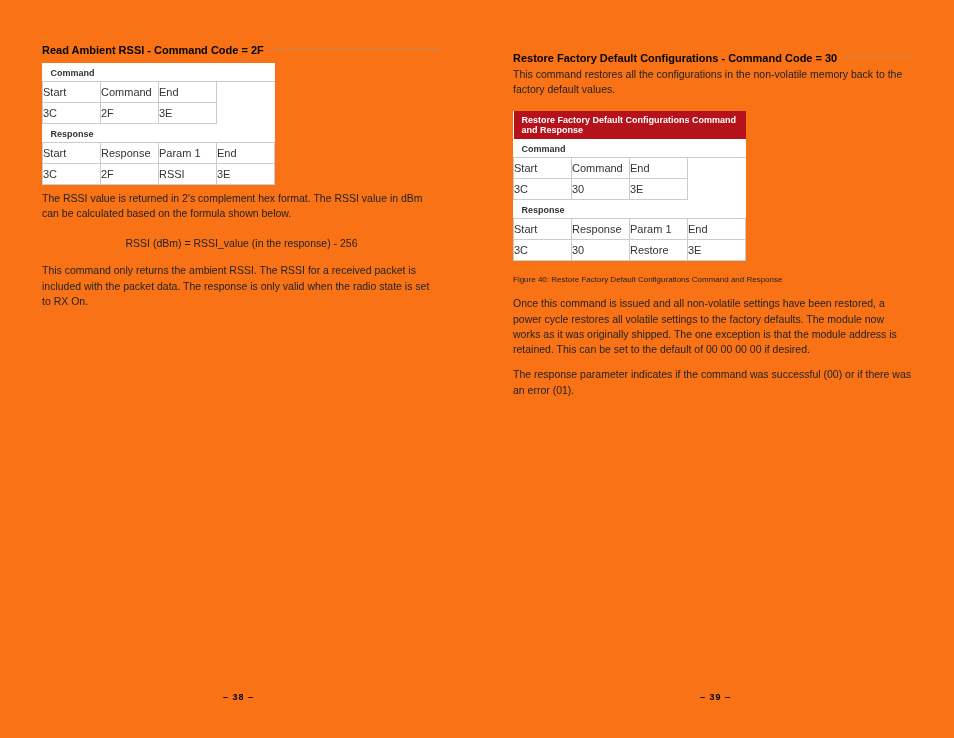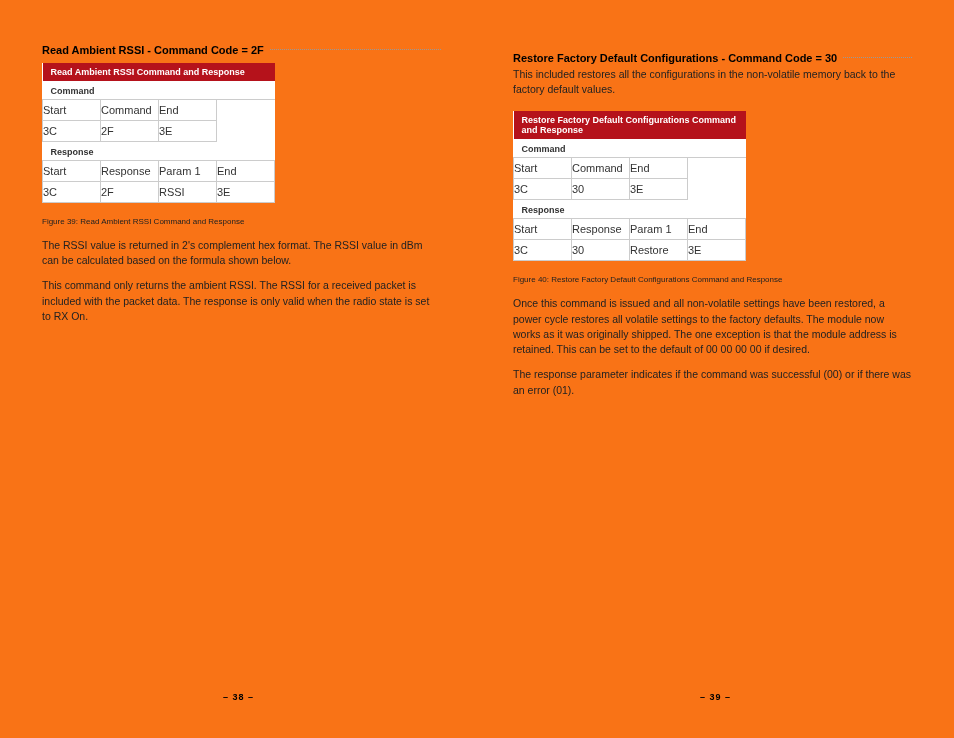--- a/index.html
+++ b/index.html
@@ -109,23 +109,20 @@
 
   <div class="page left">
     <div class="section-title">
       <span>Read Ambient RSSI - Command Code = 2F</span>
       <span class="dots"></span>
     </div>
 
     <div class="figure-table-wrap">
       <table class="cmd-table">
         <tbody>
-            <tr>
-              <th class="redhead" colspan="4">Read Ambient RSSI Command and Response</th>
-            </tr>
         <tr>
               <td class="subhead" colspan="4">Command</td>
             </tr>
         <tr>
           <td class="cell">Start</td>
           <td class="cell">Command</td>
           <td class="cell">End</td>
         </tr>
         <tr>
           <td class="cell">3C</td>
@@ -144,33 +141,33 @@
         <tr>
           <td class="cell">3C</td>
           <td class="cell">2F</td>
           <td class="cell">RSSI</td>
           <td class="cell">3E</td>
         </tr>
       </tbody>
         </table>
     </div>
 
-    <div class="caption">Figure 39: Read Ambient RSSI Command and Response</div>
     <div class="body-text">The RSSI value is returned in 2's complement hex format. The RSSI value in dBm can be calculated based on the formula shown below.</div>
+    <div class="formula">RSSI (dBm) = RSSI_value (in the response) - 256</div>
     <div class="body-text">This command only returns the ambient RSSI. The RSSI for a received packet is included with the packet data. The response is only valid when the radio state is set to RX On.</div>
 
     <div class="page-number">– 38 –</div>
   </div>
 
   <div class="page right">
     <div class="section-title">
       <span>Restore Factory Default Configurations - Command Code = 30</span>
       <span class="dots"></span>
     </div>
-    <div class="body-text">This included restores all the configurations in the non-volatile memory back to the factory default values.</div>
+    <div class="body-text">This command restores all the configurations in the non-volatile memory back to the factory default values.</div>
 
     <div class="figure-table-wrap">
       <table class="cmd-table">
         <tbody>
             <tr>
               <th class="redhead" colspan="4">Restore Factory Default Configurations Command and Response</th>
             </tr>
         <tr>
               <td class="subhead" colspan="4">Command</td>
             </tr>

